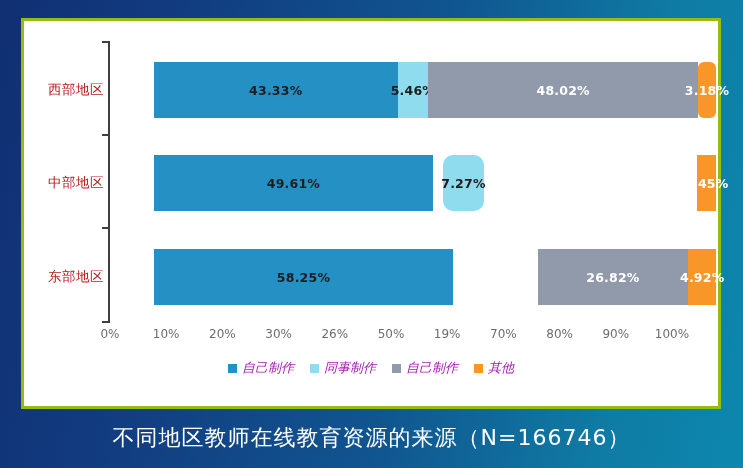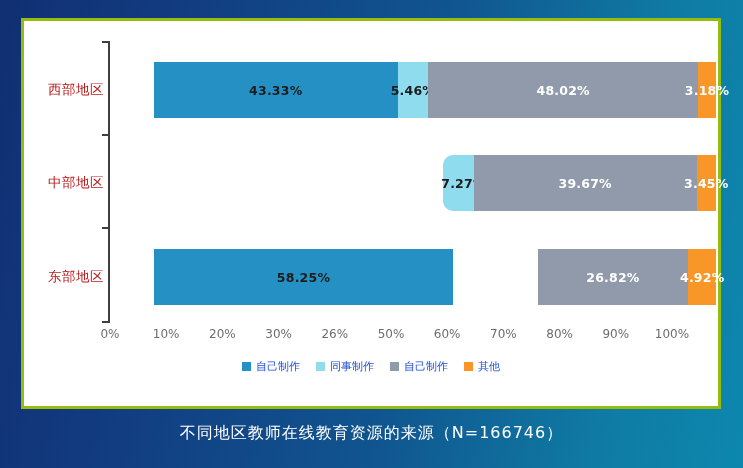--- a/index.html
+++ b/index.html
@@ -128,34 +128,35 @@
     display: flex;
     align-items: center;
     gap: 5px;
   }
   .legend-swatch {
     width: 9px;
     height: 9px;
     display: block;
   }
   .legend-text {
-    font-size: 11px;
-    color: #1d4ed8;
-    white-space: nowrap;
+    font-size: 13px;
+    color: #a21caf;
+    white-space: nowrap;
+    font-style: italic;
   }
 
   
   #caption {
     position: absolute;
     left: 0;
     right: 0;
     top: 423px;
     text-align: center;
     color: #ffffff;
-    font-size: 16px;
+    font-size: 22px;
     letter-spacing: 1px;
     font-family: "DejaVu Sans", "Liberation Sans", sans-serif;
   }
 </style>
 </head>
 <body>
 
 <div id="slide">
 
   <div id="chart-panel">
@@ -179,30 +180,30 @@
           <div class="bar-row" style="top: 41px;">
             <div class="seg" style="left: 0px; width: 243.515px; background: rgb(36, 144, 195);">
               <span class="seg-label lbl-dark">43.33%</span>
             </div>
             <div class="seg" style="left: 243.515px; width: 30.6852px; background: rgb(143, 220, 238);">
               <span class="seg-label lbl-dark">5.46%</span>
             </div>
             <div class="seg" style="left: 274.2px; width: 269.872px; background: rgb(145, 154, 170); text-align: right;">
               <span class="seg-label lbl-light">48.02%</span>
             </div>
-            <div class="seg" style="left: 544.072px; width: 17.8716px; background: rgb(248, 151, 40);">
+            <div class="seg" style="left: 544.072px; width: 17.8716px; background: rgb(248, 151, 40); border-radius: 6px;">
               <span class="seg-label lbl-light">3.18%</span>
             </div>
           </div>
           <div class="bar-row" style="top: 134px;">
+            <div class="seg" style="left: 0px; width: 278.808px; background: rgb(36, 144, 195);">
+              <span class="seg-label lbl-dark">49.61%</span>
+            </div>
             <div class="seg" style="left: 289px; width: 40.8574px; background: rgb(143, 220, 238); border-radius: 10px;">
               <span class="seg-label lbl-dark">7.27%</span>
-            </div>
-            <div class="seg" style="left: 319.666px; width: 222.945px; background: rgb(145, 154, 170);">
-              <span class="seg-label lbl-light">39.67%</span>
             </div>
             <div class="seg" style="left: 542.611px; width: 19.389px; background: rgb(248, 151, 40);">
               <span class="seg-label lbl-light">3.45%</span>
             </div>
           </div>
           <div class="bar-row" style="top: 228px;">
             <div class="seg" style="left: 0px; width: 299px; background: rgb(36, 144, 195);">
               <span class="seg-label lbl-dark">58.25%</span>
             </div>
             <div class="seg" style="left: 383.621px; width: 150.728px; background: rgb(145, 154, 170);">
@@ -214,21 +215,21 @@
           </div>
         </div>
 
       <div id="x-axis-labels">
           <div class="x-tick-label" style="left: 0px;">0%</div>
           <div class="x-tick-label" style="left: 56.2px;">10%</div>
           <div class="x-tick-label" style="left: 112.4px;">20%</div>
           <div class="x-tick-label" style="left: 168.6px;">30%</div>
           <div class="x-tick-label" style="left: 224.8px;">26%</div>
           <div class="x-tick-label" style="left: 281px;">50%</div>
-          <div class="x-tick-label" style="left: 337.2px;">60%</div>
+          <div class="x-tick-label" style="left: 337.2px;">19%</div>
           <div class="x-tick-label" style="left: 393.4px;">70%</div>
           <div class="x-tick-label" style="left: 449.6px;">80%</div>
           <div class="x-tick-label" style="left: 505.8px;">90%</div>
           <div class="x-tick-label" style="left: 562px;">100%</div>
         </div>
 
       <div id="legend">
           <div class="legend-item">
             <span class="legend-swatch" style="background: rgb(36, 144, 195);"></span>
             <span class="legend-text">自己制作</span>

